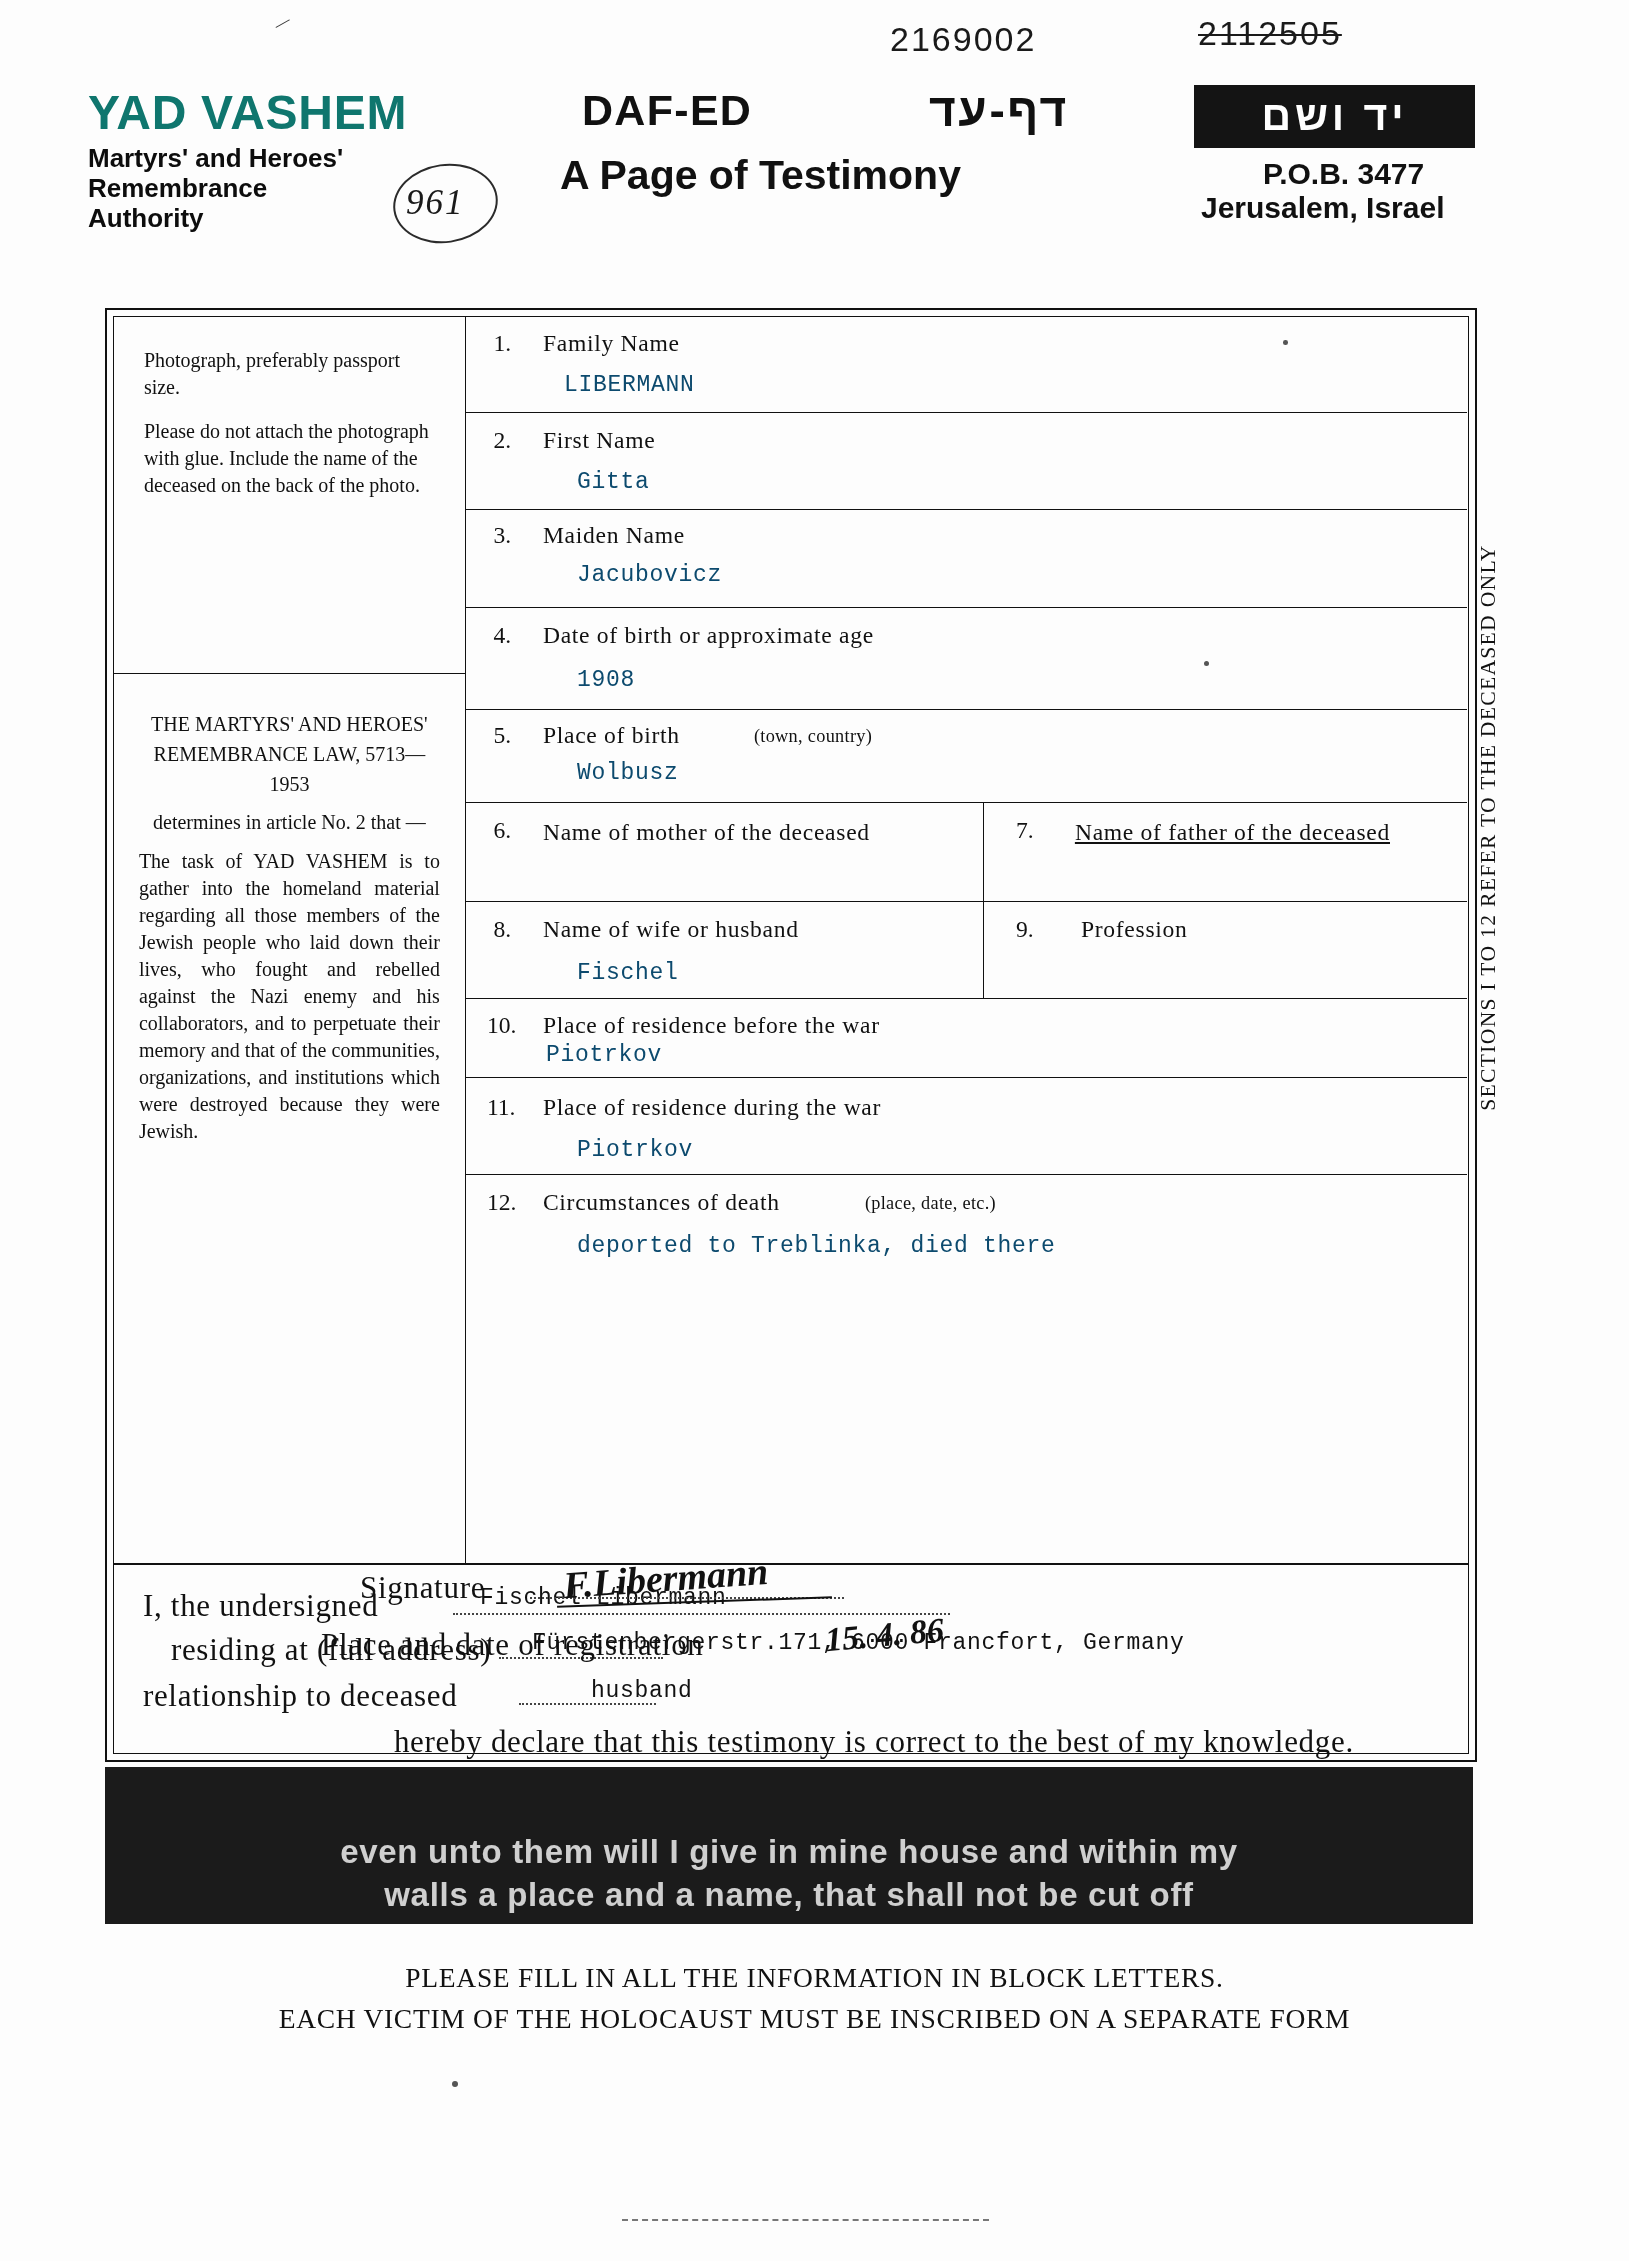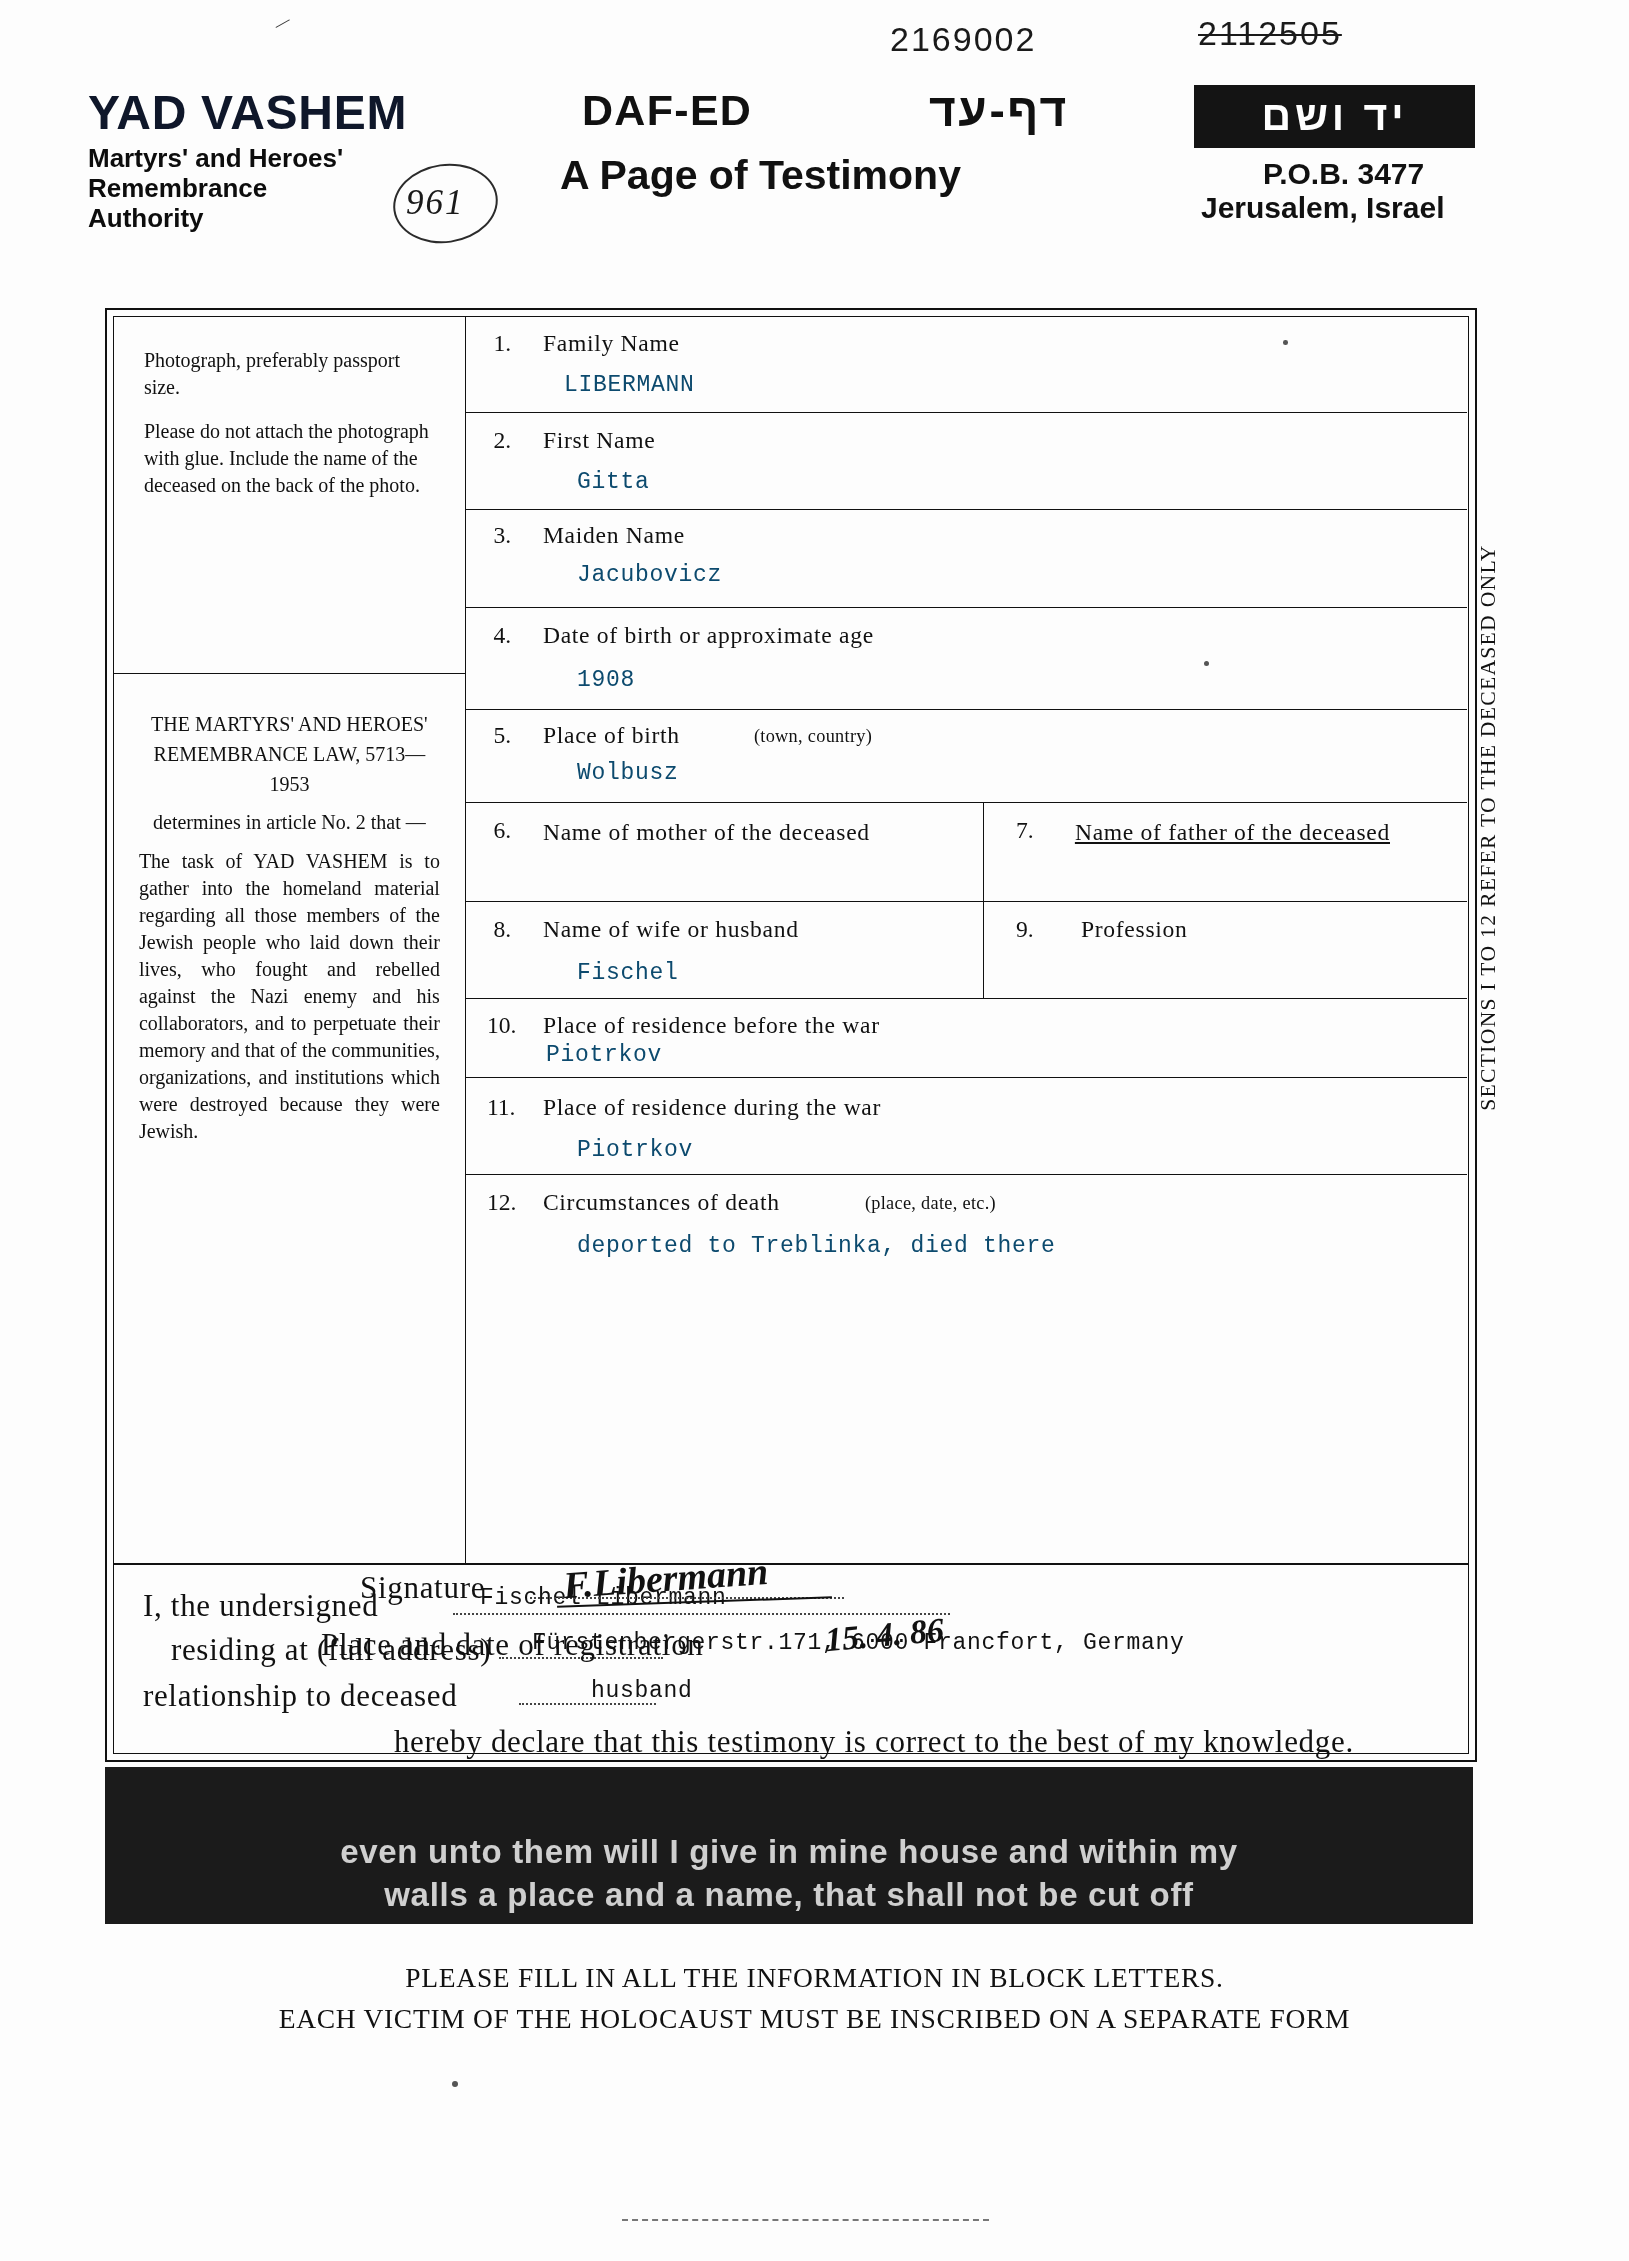--- a/index.html
+++ b/index.html
@@ -55,21 +55,21 @@
     font-size: 19.6px;
     color: #333;
   }
 
   
   .header { position: absolute; left: 0; top: 72px; width: 1629px; height: 216px; }
   #org-title {
     position: absolute; left: 88px; top: 13px;
     font-family: "Liberation Sans", sans-serif;
     font-weight: bold; font-size: 48px; letter-spacing: 0.7px;
-    color: #0f172a;
+    color: #0f766e;
   }
   #org-sub {
     position: absolute; left: 88px; top: 71px;
     font-family: "Liberation Sans", sans-serif;
     font-weight: bold; font-size: 26px; line-height: 30px;
     color: #0d0d0d;
   }
   #daf-ed {
     position: absolute; left: 582px; top: 14.4px;
     font-family: "Liberation Sans", sans-serif;

